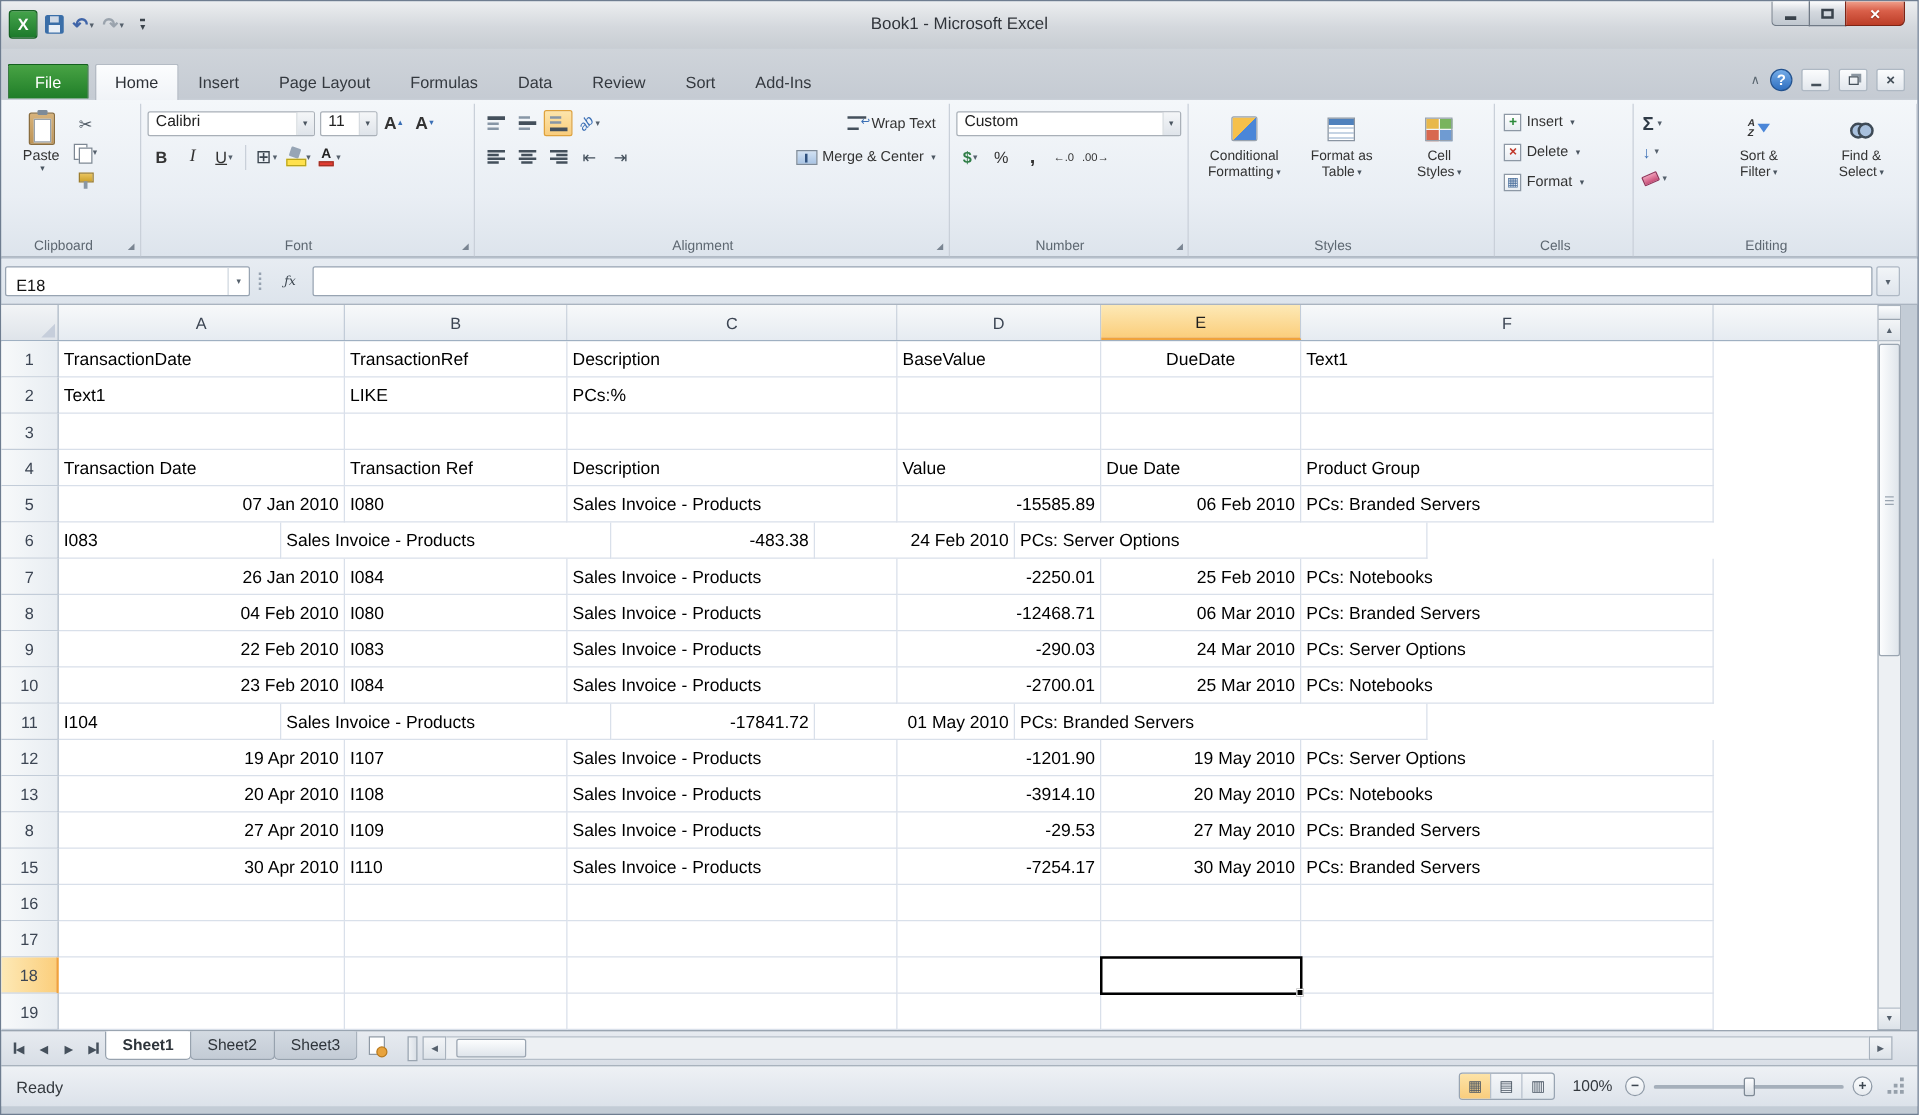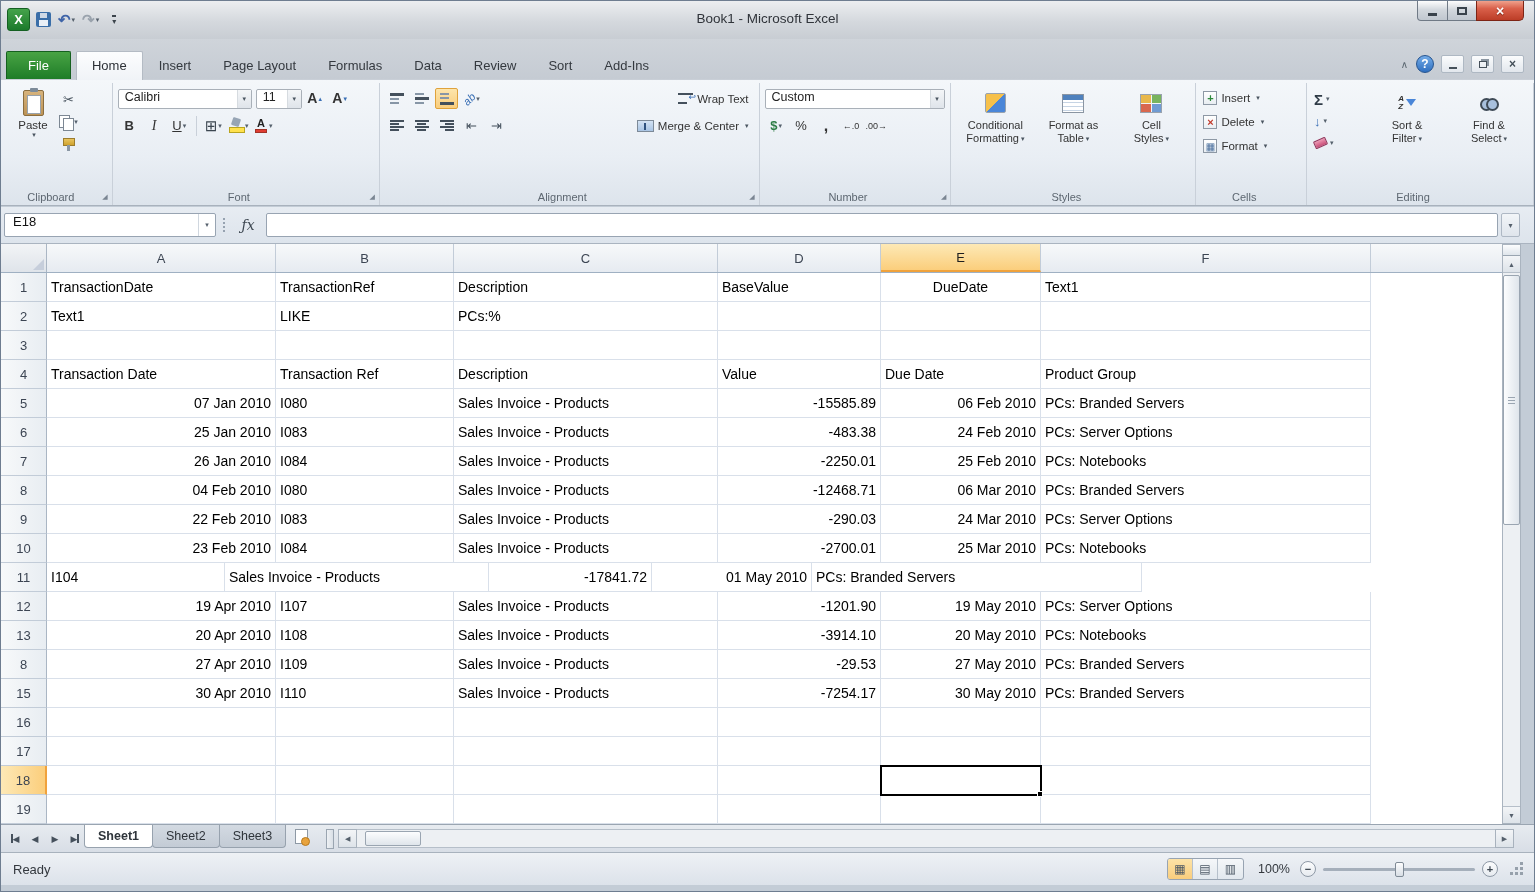--- a/index.html
+++ b/index.html
@@ -141,26 +141,26 @@
 .ic-sf{display:flex;align-items:center}
 .azcol{display:flex;flex-direction:column;font-size:8px;font-weight:bold;color:#333;line-height:8px}
 .funnel{width:0;height:0;border:5px solid transparent;border-top:7px solid #4a86d8;margin-left:2px;margin-top:3px}
 .ic-bino{position:relative;width:19px;height:11px}
 .ic-bino::before,.ic-bino::after{content:"";position:absolute;top:0;width:9px;height:9px;border:2px solid #3e4a56;border-radius:50%;background:#a8c0dd}
 .ic-bino::before{left:0}
 .ic-bino::after{right:0}
 
 
 .formula-row{position:absolute;top:206px;left:0;right:0;height:37px;background:linear-gradient(#e7ecf2,#dde4ec);border-bottom:1px solid #aab4c0;display:flex;align-items:center;padding:0 14px 0 3px}
-.namebox{width:212px;height:24px;background:#fff;border:1px solid #98a4b2;display:flex;align-items:flex-start;border-radius:2px}
+.namebox{width:196px;height:24px;background:#fff;border:1px solid #98a4b2;display:flex;align-items:flex-end;border-radius:2px}
 .nb-text{flex:1;padding-left:8px;font-size:13px;color:#111}
 .nb-arrow{width:17px;height:100%;display:flex;align-items:center;justify-content:center;font-size:7px;color:#55606c;border-left:1px solid #d0d7df}
 .fgrip{width:16px;height:24px;display:flex;align-items:center;justify-content:center}
 .fgrip::before{content:"";height:14px;border-left:2px dotted #96a2b0}
-.fx-btn{width:32px;height:24px;display:flex;align-items:center;justify-content:center;font-family:"DejaVu Serif",serif;font-style:italic;font-size:14px;color:#3c4650}
+.fx-btn{width:32px;height:24px;display:flex;align-items:center;justify-content:center;font-family:"DejaVu Serif",serif;font-style:italic;font-size:10px;color:#3c4650}
 .formula-input{flex:1;height:24px;background:#fff;border:1px solid #98a4b2;border-radius:2px;margin-left:2px}
 .fexpand{width:19px;height:24px;margin-left:3px;display:flex;align-items:center;justify-content:center;color:#55606c;font-size:8px;background:linear-gradient(#f2f5f8,#dfe5ec);border:1px solid #aeb8c4;border-radius:2px}
 
 
 .col-headers-row{position:absolute;top:243px;left:0;right:32px;height:29px;display:flex;background:linear-gradient(#f7f9fa,#e6ebf1);border-bottom:1px solid #9fb0c2}
 .corner-cell{width:46px;background:linear-gradient(#f2f4f6,#dfe4ea);border-right:1px solid #aab6c4;position:relative}
 .corner-cell::after{content:"";position:absolute;right:2px;bottom:2px;border-left:11px solid transparent;border-bottom:11px solid #c6cedb}
 .col-hdr{border-right:1px solid #c2ccd8;display:flex;align-items:center;justify-content:center;font-size:13px;color:#3c4553;background:linear-gradient(#f7f9fa,#e6ebf1)}
 .col-hdr.filler{flex:1;border-right:none}
 .col-hdr.hl{background:linear-gradient(#fde9b6,#fbce7c);border-bottom:2px solid #f0a23c;color:#1e1e1e}
@@ -598,21 +598,20 @@
         <div class="cell num" style="width: 229px;">07 Jan 2010</div>
         <div class="cell" style="width: 178px;">I080</div>
         <div class="cell" style="width: 264px;">Sales Invoice - Products</div>
         <div class="cell num" style="width: 163px;">-15585.89</div>
         <div class="cell num" style="width: 160px;">06 Feb 2010</div>
         <div class="cell" style="width: 330px;">PCs: Branded Servers</div>
         <div class="cell filler"></div>
       </div>
       <div class="grid-row">
         <div class="row-hdr">6</div>
-        <div class="cell num" style="width: 229px;">25 Jan 2010</div>
         <div class="cell" style="width: 178px;">I083</div>
         <div class="cell" style="width: 264px;">Sales Invoice - Products</div>
         <div class="cell num" style="width: 163px;">-483.38</div>
         <div class="cell num" style="width: 160px;">24 Feb 2010</div>
         <div class="cell" style="width: 330px;">PCs: Server Options</div>
         <div class="cell filler"></div>
       </div>
       <div class="grid-row">
         <div class="row-hdr">7</div>
         <div class="cell num" style="width: 229px;">26 Jan 2010</div>

